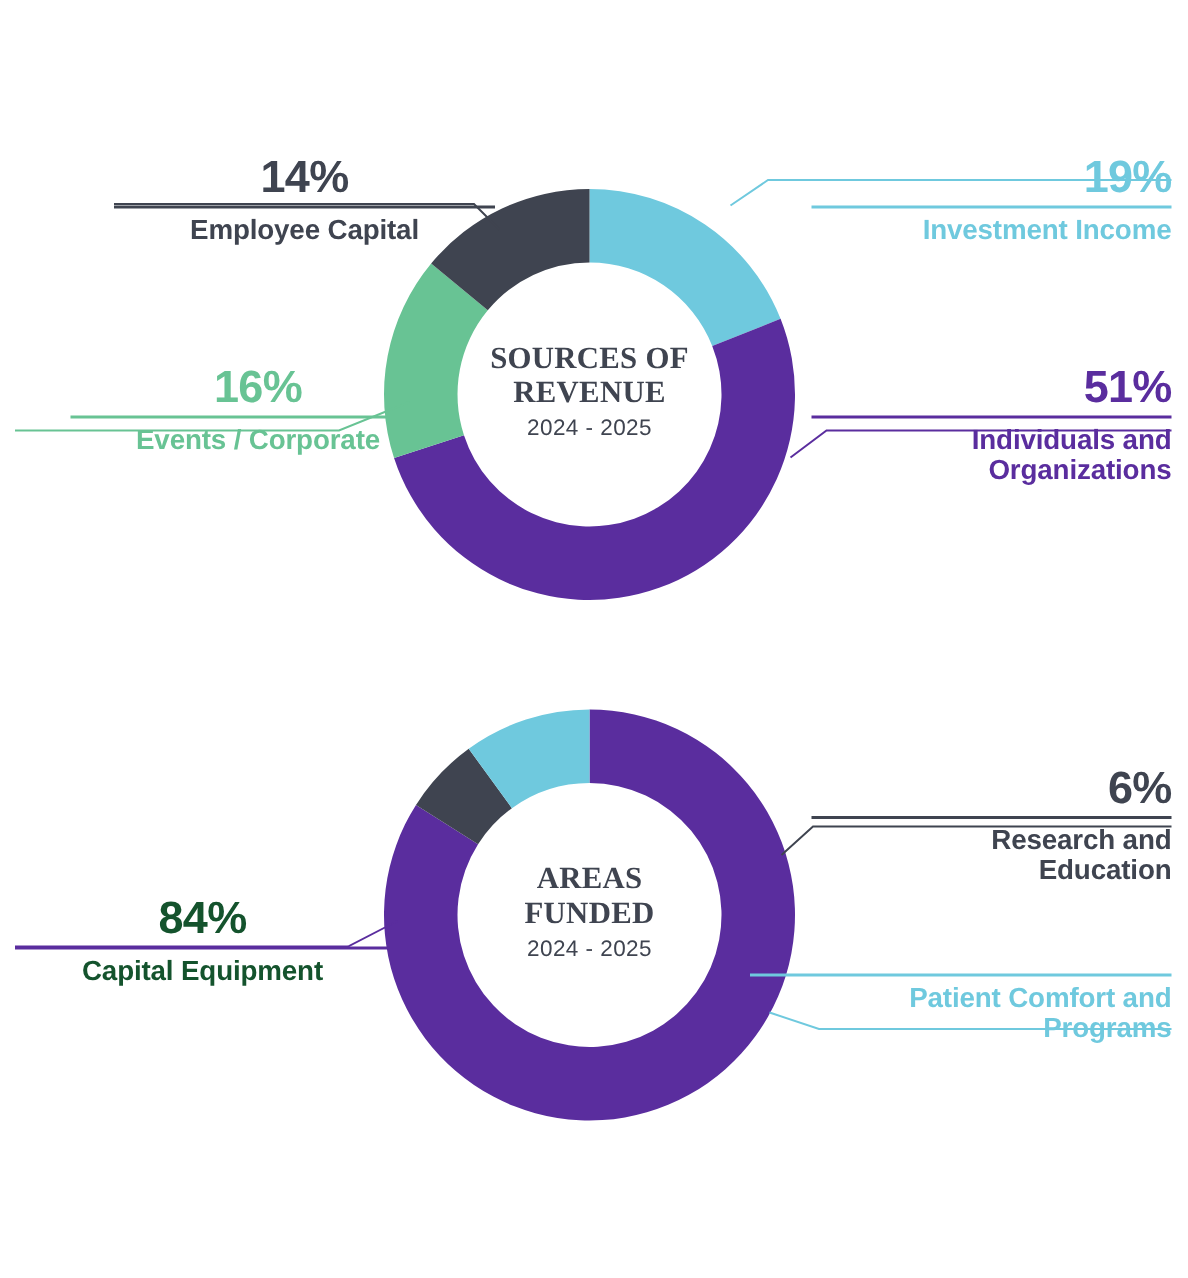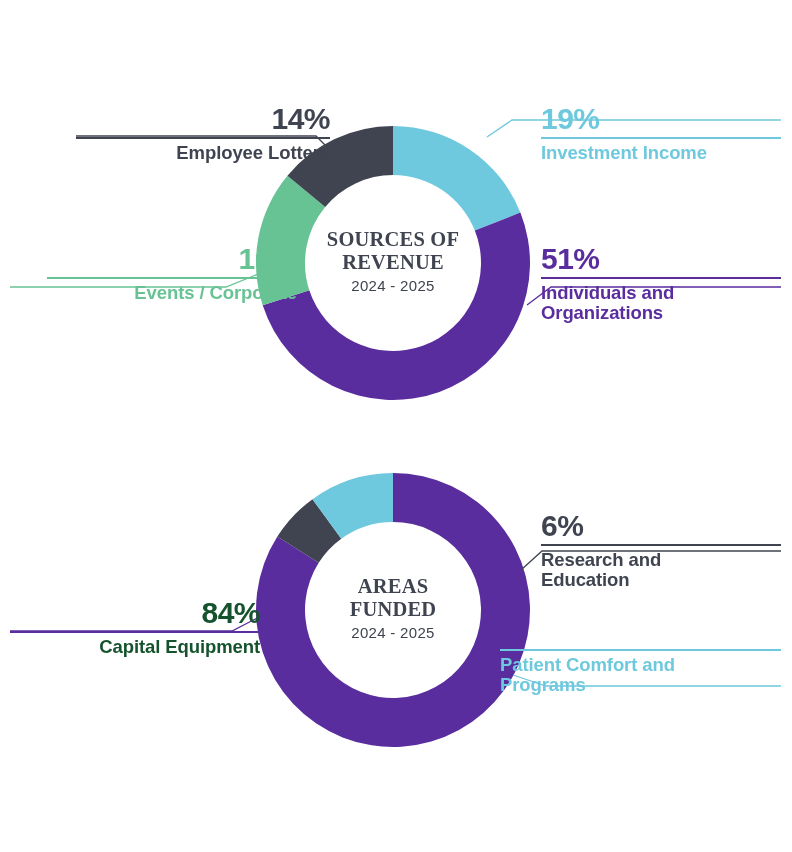--- a/index.html
+++ b/index.html
@@ -49,22 +49,22 @@
     margin-bottom: 4px;
   }
   .label .name {
     font-size: 18.5px;
     font-weight: bold;
     line-height: 1.12;
     display: block;
     white-space: pre-line;
     letter-spacing: -0.1px;
   }
-  .label.left  { text-align: right; }
-  .label.right { text-align: left; }
+  .label.left  { text-align: center; }
+  .label.right { text-align: right; }
 
   .center-text {
     position: absolute;
     width: 200px;
     text-align: center;
     transform: translate(-50%, -50%);
   }
   .center-text .title {
     font-size: 20.5px;
     font-weight: bold;
@@ -108,21 +108,21 @@
 
   <div class="center-text" id="c0-center" style="left: 393px; top: 261px;">
     <span class="title">SOURCES OF
 REVENUE</span>
     <span class="years">2024 - 2025</span>
   </div>
 
   <div class="label left" id="c0-l3" style="left: 76px; top: 104px; width: 254px; color: rgb(63, 68, 80);">
     <span class="pct">14%</span>
     <span class="rule" style="background: rgb(63, 68, 80);"></span>
-    <span class="name">Employee Lottery</span>
+    <span class="name">Employee Capital</span>
   </div>
 
   <div class="label left" id="c0-l2" style="left: 10px; top: 244px; width: 250px; color: rgb(104, 195, 148); margin-left: 37px;">
     <span class="pct">16%</span>
     <span class="rule" style="background: rgb(104, 195, 148);"></span>
     <span class="name">Events / Corporate</span>
   </div>
 
   <div class="label right" id="c0-l0" style="left: 541px; top: 104px; width: 240px; color: rgb(111, 201, 222);">
     <span class="pct">19%</span>

